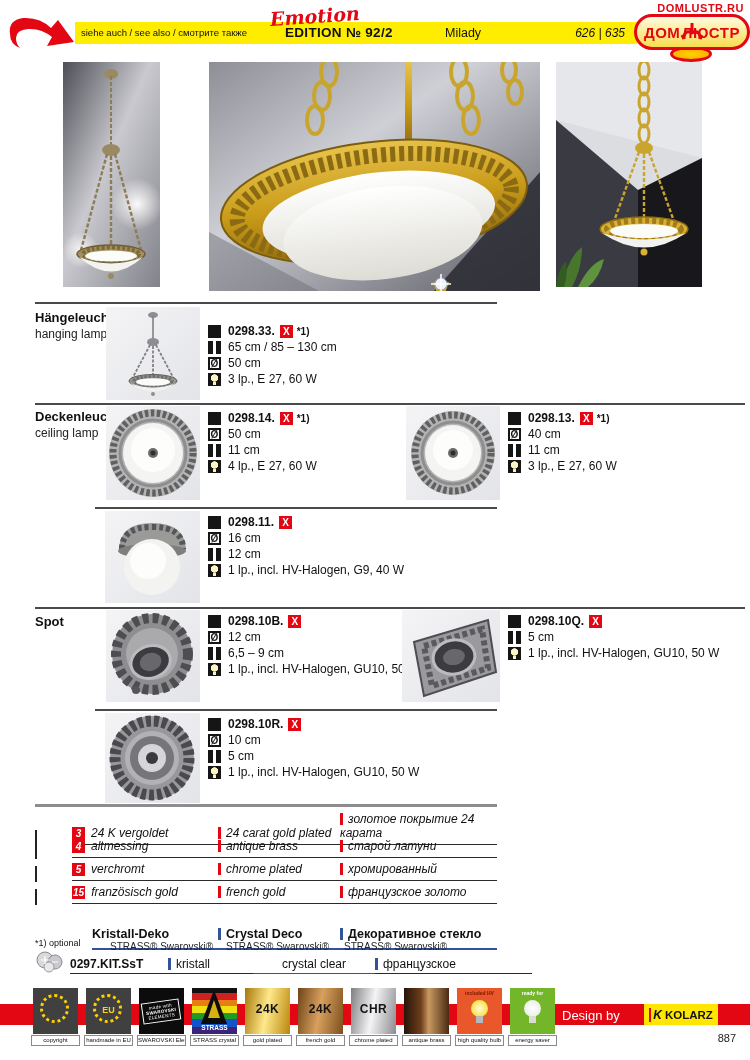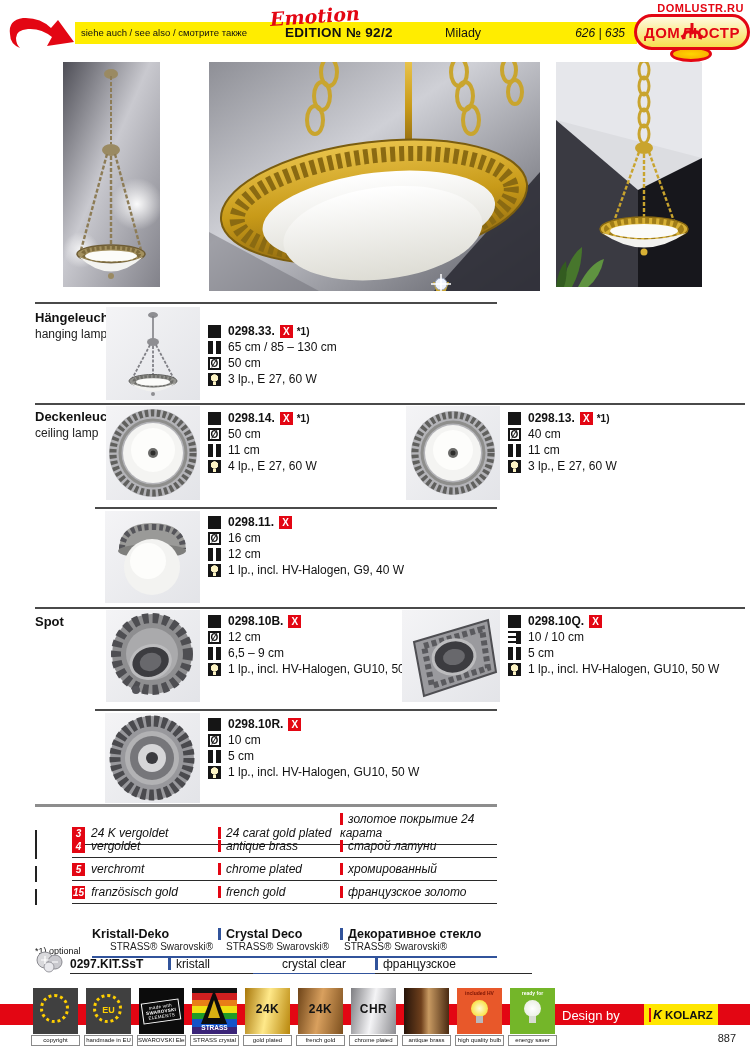--- a/index.html
+++ b/index.html
@@ -66,21 +66,21 @@
   .mrow  { display:grid; grid-template-columns:37px 146px 122px 157px; height:23px; align-items:end; }
   .mrow .cell { border-bottom:1.5px solid #2a2a2a; padding-bottom:4px;font-style:italic; }
   .rbar { display:inline-block; width:3px; height:12px; background:#e30613; margin-right:5px; vertical-align:-2px; }
   .nb { display:inline-block; min-width:13px; height:13px; background:#e30613; color:#fff; font-weight:bold; font-size:10px;
         line-height:13px; text-align:center; margin-right:6px; padding:0 1px; }
   .swatch { width:32px; height:12px; border:1.5px solid #222; margin-bottom:3px; }
 
   
   .crystal { position:absolute; left:35px; top:924px; width:462px; }
   .chead { display:grid; grid-template-columns:57px 126px 122px 157px; align-items:end; height:17px; }
-  .chead .cu { border-bottom:2px solid #31539b; padding-bottom:14px; }
+  .chead .cu { border-bottom:2px solid #31539b; padding-bottom:6px; }
   .chead b { font-size:12.5px; }
   .copt { font-size:9px; padding-bottom:2px; }
   .bbar { display:inline-block; width:3px; height:12px; background:#31539b; margin-right:5px; vertical-align:-2px; }
   .csub { display:grid; grid-template-columns:57px 126px 122px 157px; font-size:10px; color:#222; height:11px; }
   .crow { display:grid; grid-template-columns:35px 98px 85px 122px 157px; align-items:end; height:22px; font-size:12px; }
   .crow .cell { border-bottom:1.5px solid #2a2a2a; padding-bottom:2px; }
   .crow .cell-blue { border-bottom:1.5px solid #31539b; padding-bottom:2px; text-align:center; }
   .cicon { position:absolute; left:0px; top:26px; }
 
   
@@ -432,24 +432,20 @@
       <ellipse cx="52" cy="47" rx="11" ry="8" fill="#68686c" transform="rotate(-10 52 47)"></ellipse>
     </svg>
   </div>
   <div class="spec" style="left:508px; top:613px;">
     <div class="srow">
       <span class="ic ic-code"></span>
       <span class="code">0298.10Q.</span>
       <span class="xb">X</span>
     </div>
     <div class="srow">
-      <span class="ic ic-size"></span>
-      <span>10 / 10 cm</span>
-    </div>
-    <div class="srow">
       <span class="ic ic-h"></span>
       <span>5 cm</span>
     </div>
     <div class="srow">
       <span class="ic ic-bulb"></span>
       <span>1 lp., incl. HV-Halogen, GU10, 50 W</span>
     </div>
   </div>
 
   <div class="hr" style="left:95px; top:709px; width:402px;"></div>
@@ -487,21 +483,21 @@
   <div class="mtable">
 
     <div class="mrow">
       <span><span class="swatch" style="background-color: rgb(242, 226, 46);"></span></span>
       <span class="cell"><span class="nb">3</span><span>24 K vergoldet</span></span>
       <span class="cell"><span class="rbar"></span><span>24 carat gold plated</span></span>
       <span class="cell"><span class="rbar"></span><span>золотое покрытие 24 карата</span></span>
     </div>
     <div class="mrow">
       <span><span class="swatch" style="background-color: rgb(76, 56, 43);"></span></span>
-      <span class="cell"><span class="nb">4</span><span>vergoldet</span></span>
+      <span class="cell"><span class="nb">4</span><span>altmessing</span></span>
       <span class="cell"><span class="rbar"></span><span>antique brass</span></span>
       <span class="cell"><span class="rbar"></span><span>старой латуни</span></span>
     </div>
     <div class="mrow">
       <span><span class="swatch" style="background-color: rgb(203, 203, 203);"></span></span>
       <span class="cell"><span class="nb">5</span><span>verchromt</span></span>
       <span class="cell"><span class="rbar"></span><span>chrome plated</span></span>
       <span class="cell"><span class="rbar"></span><span>хромированный</span></span>
     </div>
     <div class="mrow">

